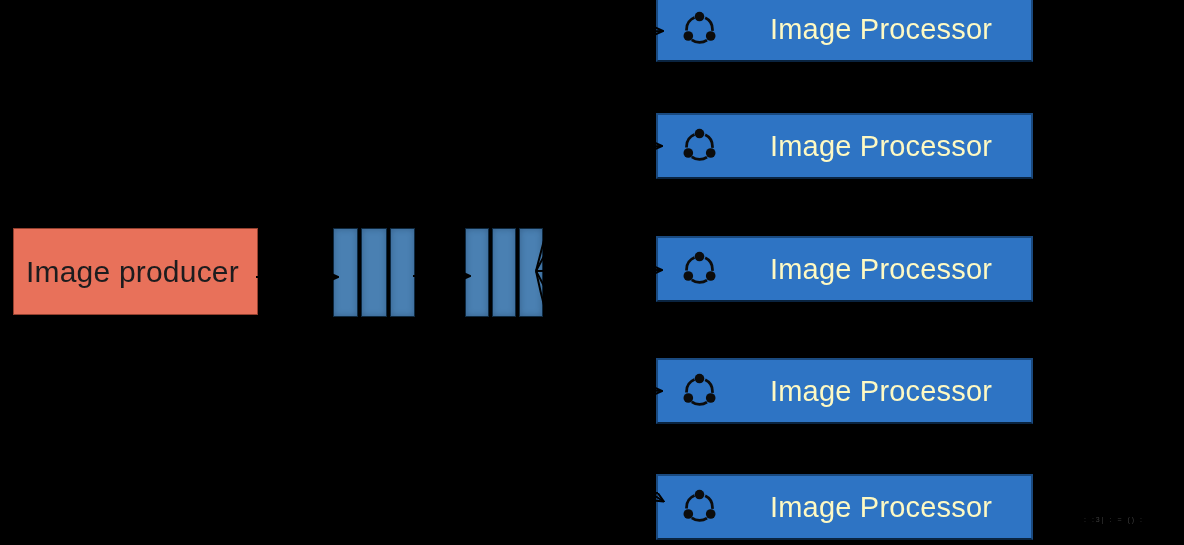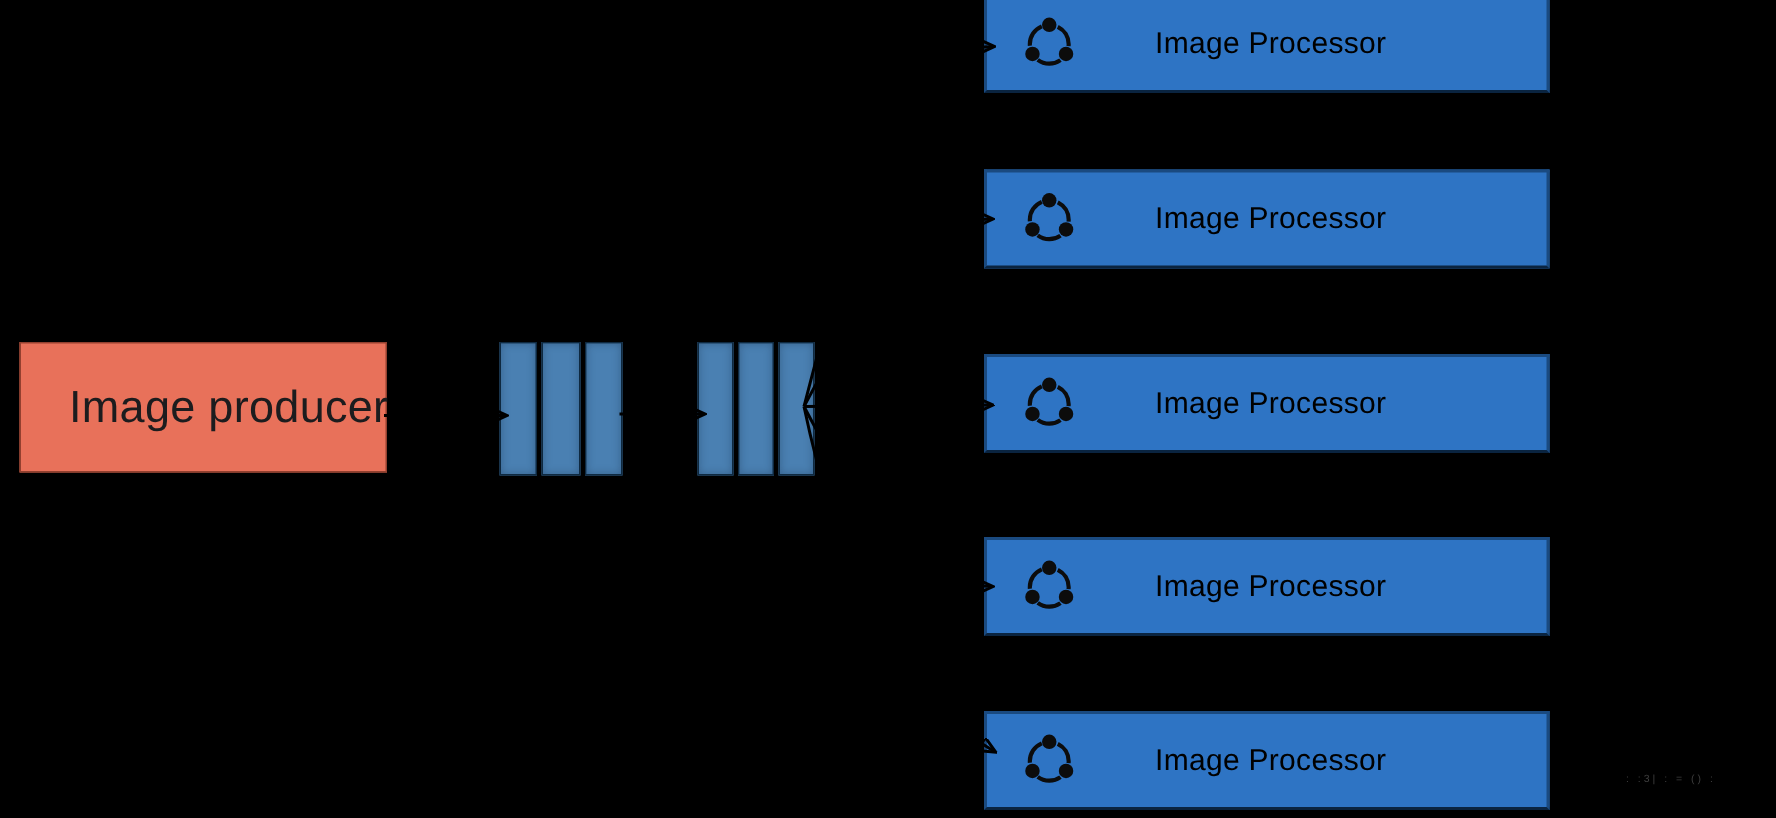--- a/index.html
+++ b/index.html
@@ -4,41 +4,41 @@
 <style>
   html,body{margin:0;padding:0;background:#000;}
   #canvas{
     position:relative;width:1184px;height:545px;background:#000;overflow:hidden;
     font-family:"Liberation Sans", sans-serif;
   }
   
   .producer{
     position:absolute;left:13px;top:228px;width:245px;height:87px;
     background:#E8715A;border:1.5px solid #93402f;box-sizing:border-box;
-    display:flex;align-items:center;padding-left:32px;
+    display:flex;align-items:center;padding-left:12px;
   }
   .producer .lbl{font-size:30px;color:#1c1c1e;letter-spacing:0.2px;white-space:nowrap;}
   
   .queue{
     position:absolute;top:228px;height:89px;display:flex;gap:3px;
   }
   .queue.q1{left:333px;width:82px;}
   .queue.q2{left:465px;width:78px;}
   .queue .seg{
     flex:1;background:#4A80B2;border:1.5px solid #0e2940;box-sizing:border-box;
     box-shadow:inset 0 0 6px rgba(20,40,70,.35);
   }
   
   .processor{
     position:absolute;left:656px;width:377px;height:66px;
     background:#2E74C4;border:2px solid #1a4a80;border-bottom-color:#0a2440;box-sizing:border-box;
     display:flex;align-items:center;padding-left:23px;
   }
   .processor .icon{width:37px;height:37px;flex:0 0 auto;margin-right:52px;}
-  .processor .lbl{font-size:20px;color:#000000;letter-spacing:0.2px;white-space:nowrap;}
+  .processor .lbl{font-size:29px;color:#fef9c3;letter-spacing:0.2px;white-space:nowrap;}
   .p1{top:-4px;} .p2{top:113px;} .p3{top:236px;} .p4{top:358px;} .p5{top:474px;}
   
   #arrows{position:absolute;left:0;top:0;width:1184px;height:545px;z-index:5;pointer-events:none;}
   #arrows path{stroke:#000;stroke-width:2;fill:none;}
   
   .watermark{
     position:absolute;left:1084px;top:515px;width:96px;
     font-size:7px;line-height:9px;color:#3e3e3e;letter-spacing:2px;white-space:nowrap;
   }
 </style>

